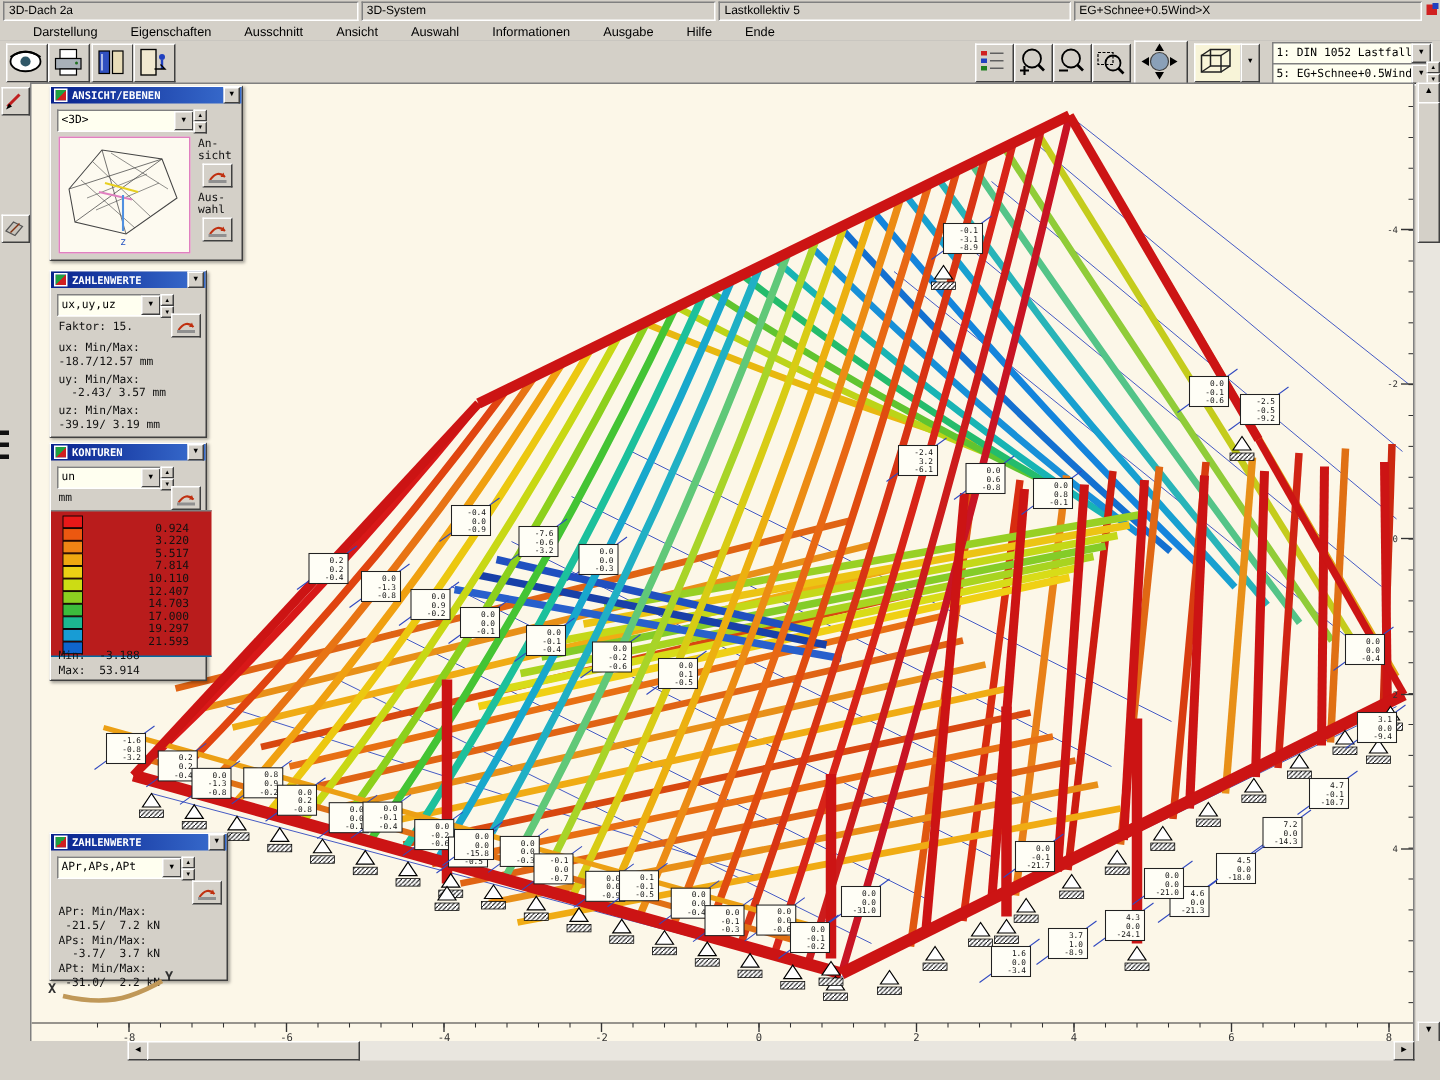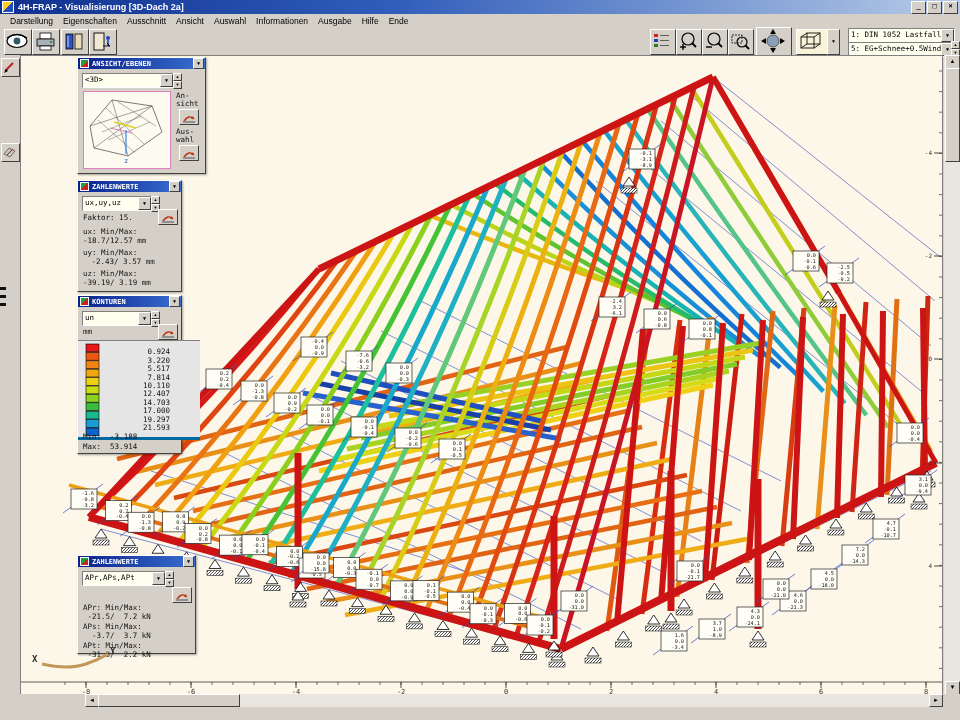--- a/index.html
+++ b/index.html
@@ -11,35 +11,35 @@
     background:linear-gradient(90deg,#10308e 0%,#2f5cba 40%,#7d9cd4 75%,#b8cbe8 100%);
     display:flex;align-items:center;color:#fff;font-size:9px;font-weight:bold;}
   .appicon{width:10px;height:10px;margin:0 4px 0 2px;background:
     linear-gradient(135deg,#ffd020 0 50%,#2050c0 50% 100%);border:1px solid #fff;}
   .winbtn{width:13px;height:11px;margin-left:1px;background:#d4d0c8;border:1px solid;
     border-color:#fff #404040 #404040 #fff;color:#000;font-size:7px;line-height:9px;
     text-align:center;font-family:"DejaVu Sans Mono",monospace;}
   .winbtns{margin-left:auto;display:flex;margin-right:2px;}
   .menubar{left:0;top:14px;width:960px;height:13px;background:#d4d0c8;display:flex;
     align-items:center;font-size:8.5px;color:#000;border-bottom:1px solid #aaa;}
-  .menuitem{margin-left:10px;}
+  .menuitem{margin-left:22px;}
   .toolrow{left:0;top:27px;width:960px;height:28px;background:#d4d0c8;}
   .tbtn{position:absolute;background:#d4d0c8;border:1px solid;border-color:#fff #404040 #404040 #fff;}
   .combo{position:absolute;height:13px;background:#fffff0;border:1px solid;
     border-color:#808080 #fff #fff #808080;font-family:"DejaVu Sans Mono",monospace;
     font-size:7.5px;line-height:12px;color:#000;padding-left:2px;white-space:nowrap;overflow:hidden;}
   .carrow{position:absolute;right:0;top:0;width:11px;height:11px;background:#d4d0c8;
     border:1px solid;border-color:#fff #404040 #404040 #fff;font-size:5px;line-height:10px;
     text-align:center;color:#000;}
   .spin{position:absolute;width:9px;}
   .spin div{height:6px;background:#d4d0c8;border:1px solid;border-color:#fff #404040 #404040 #fff;
     font-size:4px;line-height:5px;text-align:center;color:#000;}
   
   .panel{position:absolute;background:#d4d0c8;border:1px solid;border-color:#fff #404040 #404040 #fff;
-    box-shadow:1px 1px 2px rgba(0,0,0,.35);margin-left:44px;}
+    box-shadow:1px 1px 2px rgba(0,0,0,.35);}
   .ptitle{height:11px;background:linear-gradient(90deg,#08218c,#3a6fd0);display:flex;
     align-items:center;color:#fff;font-size:7px;font-weight:bold;padding-left:2px;
     font-family:"DejaVu Sans Mono",monospace;}
   .picon{width:7px;height:7px;margin-right:3px;background:linear-gradient(135deg,#20a040 0 50%,#d02020 50% 100%);border:1px solid #fff;}
   .pbtn{margin-left:auto;margin-right:1px;width:9px;height:9px;background:#d4d0c8;border:1px solid;
     border-color:#fff #404040 #404040 #fff;color:#000;font-size:5px;line-height:8px;text-align:center;}
   .pline{position:absolute;font-family:"DejaVu Sans Mono",monospace;font-size:7.5px;color:#111;
     white-space:pre;line-height:9px;}
   .sbtn{position:absolute;background:#d4d0c8;border:1px solid;border-color:#fff #404040 #404040 #fff;
     text-align:center;}
@@ -53,29 +53,20 @@
   .sfield{height:11px;margin-top:1px;margin-left:2px;border:1px solid;
     border-color:#808080 #fff #fff #808080;line-height:10px;padding-left:3px;color:#000;
     white-space:nowrap;overflow:hidden;}
   .ltool{position:absolute;left:0;top:55px;width:20px;height:639px;background:#d4d0c8;}
 </style>
 </head>
 <body>
 
 <div id="screen">
 
-  <div class="abs titlebar">
-    <span class="appicon"></span>
-    <span>4H-FRAP - Visualisierung [3D-Dach 2a]</span>
-    <span class="winbtns">
-      <span class="winbtn">_</span>
-      <span class="winbtn">□</span>
-      <span class="winbtn">×</span>
-    </span>
-  </div>
 
   <div class="abs menubar">
     <span class="menuitem">Darstellung</span>
     <span class="menuitem">Eigenschaften</span>
     <span class="menuitem">Ausschnitt</span>
     <span class="menuitem">Ansicht</span>
     <span class="menuitem">Auswahl</span>
     <span class="menuitem">Informationen</span>
     <span class="menuitem">Ausgabe</span>
     <span class="menuitem">Hilfe</span>
@@ -838,21 +829,21 @@
       <div>▼</div>
     </div>
     <div class="pline" style="left:5px;top:31px">mm</div>
     <div class="sbtn" style="left:80px;top:28px;width:18px;height:14px">
       <svg width="16" height="12">
         <path d="M3 9 Q8 2 13 7" fill="none" stroke="#c03010" stroke-width="1.4"></path>
         <path d="M13 7 L10 7 L12 4 Z" fill="#c03010"></path>
         <rect x="2" y="9" width="12" height="2" fill="#909090"></rect>
       </svg>
     </div>
-    <div id="kont-scale" style="position:absolute;left:0;top:44px;width:122px;height:96px;border-top:1px solid #808080;border-bottom:3px solid #0369a1;background:#e5e5e5"><svg width="101" height="96">
+    <div id="kont-scale" style="position:absolute;left:0;top:44px;width:107px;height:96px;border-top:1px solid #808080;border-bottom:1px solid #0369a1;background:#b91c1c"><svg width="101" height="96">
           <rect x="8" y="3" width="13" height="7.800000000000001" fill="#e81818" stroke="#000" stroke-width="0.6"></rect>
           <rect x="8" y="11.4" width="13" height="7.800000000000001" fill="#ec5810" stroke="#000" stroke-width="0.6"></rect>
           <rect x="8" y="19.8" width="13" height="7.800000000000001" fill="#f08414" stroke="#000" stroke-width="0.6"></rect>
           <rect x="8" y="28.200000000000003" width="13" height="7.800000000000001" fill="#f0a810" stroke="#000" stroke-width="0.6"></rect>
           <rect x="8" y="36.6" width="13" height="7.800000000000001" fill="#ecd014" stroke="#000" stroke-width="0.6"></rect>
           <rect x="8" y="45" width="13" height="7.800000000000001" fill="#ccdc14" stroke="#000" stroke-width="0.6"></rect>
           <rect x="8" y="53.400000000000006" width="13" height="7.800000000000001" fill="#8cd020" stroke="#000" stroke-width="0.6"></rect>
           <rect x="8" y="61.800000000000004" width="13" height="7.800000000000001" fill="#3cbc3c" stroke="#000" stroke-width="0.6"></rect>
           <rect x="8" y="70.2" width="13" height="7.800000000000001" fill="#1cb890" stroke="#000" stroke-width="0.6"></rect>
           <rect x="8" y="78.60000000000001" width="13" height="7.800000000000001" fill="#189cd4" stroke="#000" stroke-width="0.6"></rect>

